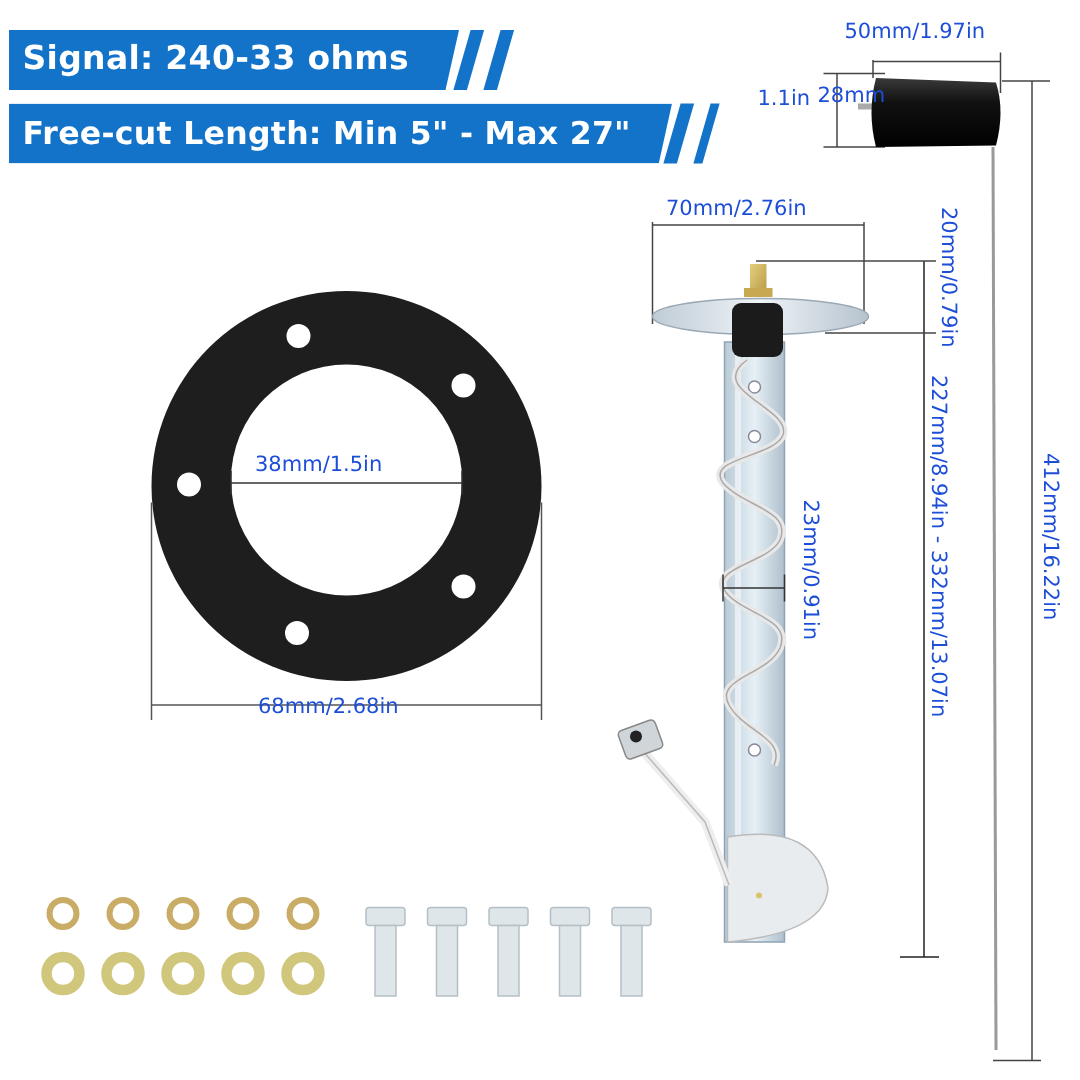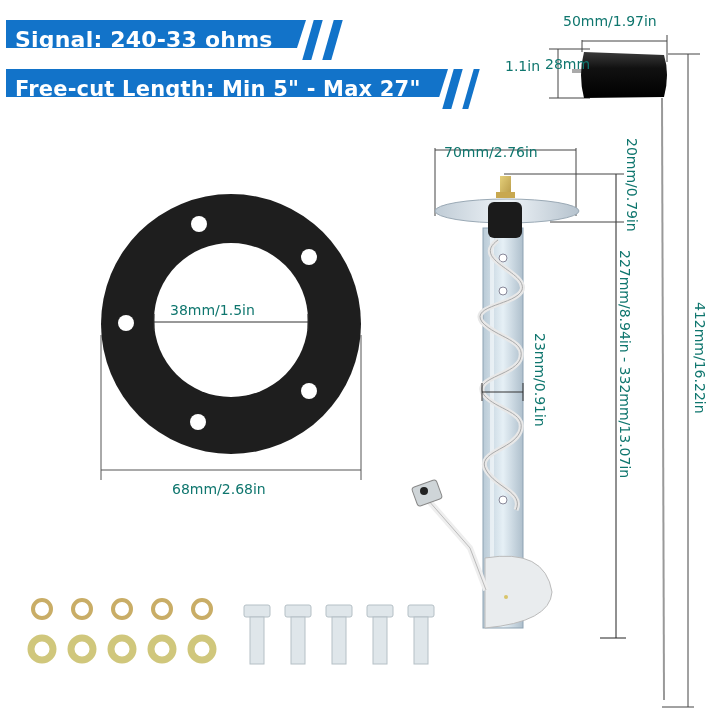--- a/index.html
+++ b/index.html
@@ -1,21 +1,21 @@
 <!DOCTYPE html>
 <html><head>
 <meta charset="utf-8">
 <style>
   html,body{margin:0;padding:0;background:#fff;}
   body{width:720px;height:720px;position:relative;overflow:hidden;font-family:"DejaVu Sans","Liberation Sans",sans-serif;color:#222;}
-  .banner{position:absolute;left:6px;height:28px;background:#1273c9;color:#fff;font-weight:bold;font-size:22px;line-height:40px;padding-left:9px;box-sizing:border-box;white-space:nowrap;letter-spacing:0.2px;}
+  .banner{position:absolute;left:6px;height:40px;background:#1273c9;color:#fff;font-weight:bold;font-size:22px;line-height:40px;padding-left:9px;box-sizing:border-box;white-space:nowrap;letter-spacing:0.2px;}
   .banner.b1{top:20px;width:300px;clip-path:polygon(0 0,100% 0,97% 100%,0 100%);}
   .banner.b2{top:69px;width:442px;font-size:21px;clip-path:polygon(0 0,100% 0,98% 100%,0 100%);}
   .slash{position:absolute;background:#1273c9;width:9px;height:40px;transform:skewX(-16deg);}
-  .dim{position:absolute;font-size:14px;color:#0f766e;white-space:nowrap;line-height:16px;}
+  .dim{position:absolute;font-size:14px;color:#1d4ed8;white-space:nowrap;line-height:16px;}
   .vert{writing-mode:vertical-rl;}
   svg{position:absolute;left:0;top:0;}
 </style>
 </head>
 <body>
 
 <div class="banner b1">Signal:  240-33 ohms</div>
 <div class="slash" style="left:308px;top:20px;"></div>
 <div class="slash" style="left:328px;top:20px;"></div>
 <div class="banner b2">Free-cut Length: Min 5" - Max 27"</div>
@@ -140,20 +140,20 @@
       <rect x="408" y="605" width="26" height="12" rx="2"></rect>
         <rect x="414" y="617" width="14" height="47"></rect>
     </g>
   </g>
 </svg>
 
 <div class="dim" style="left:563px;top:13px;">50mm/1.97in</div>
 <div class="dim" style="left:498px;top:56px;margin-left:47px;">28mm</div>
 <div class="dim" style="left:505px;top:58px;">1.1in</div>
 
-<div class="dim" style="left:444px;top:131px;margin-top:13px;">70mm/2.76in</div>
+<div class="dim" style="left:444px;top:131px;">70mm/2.76in</div>
 <div class="dim vert" style="left:624px;top:138px;">20mm/0.79in</div>
 <div class="dim vert" style="left:532px;top:333px;">23mm/0.91in</div>
 <div class="dim vert" style="left:617px;top:250px;">227mm/8.94in - 332mm/13.07in</div>
 <div class="dim vert" style="left:692px;top:302px;">412mm/16.22in</div>
 
 <div class="dim" style="left:170px;top:302px;">38mm/1.5in</div>
-<div class="dim" style="left:172px;top:481px;">68mm/2.68in</div>
+<div class="dim" style="left:172px;top:463px;">68mm/2.68in</div>
 
 </body></html>

